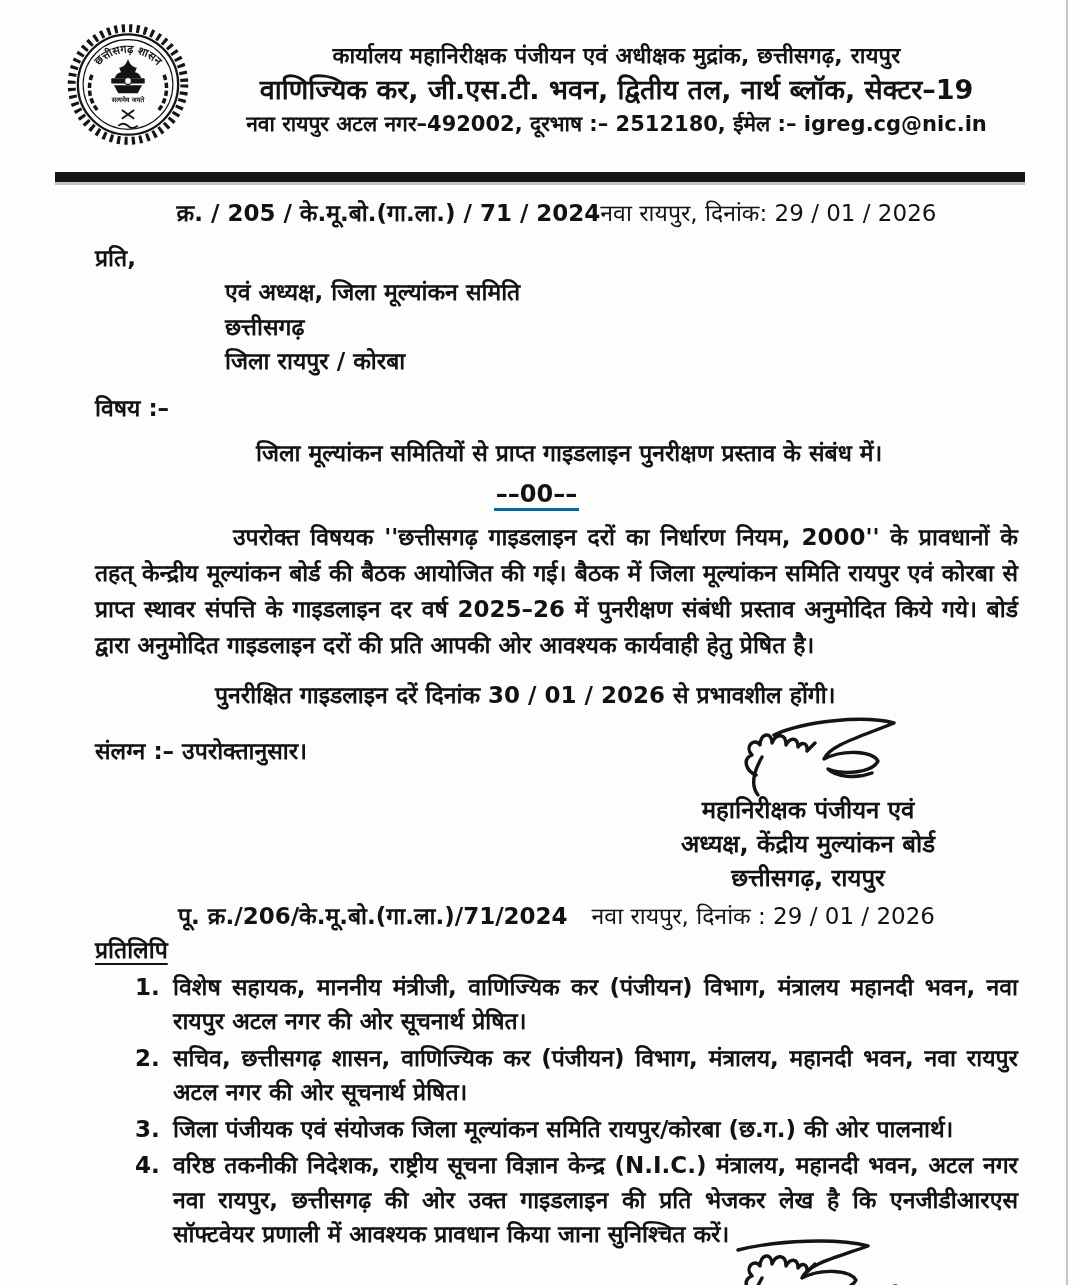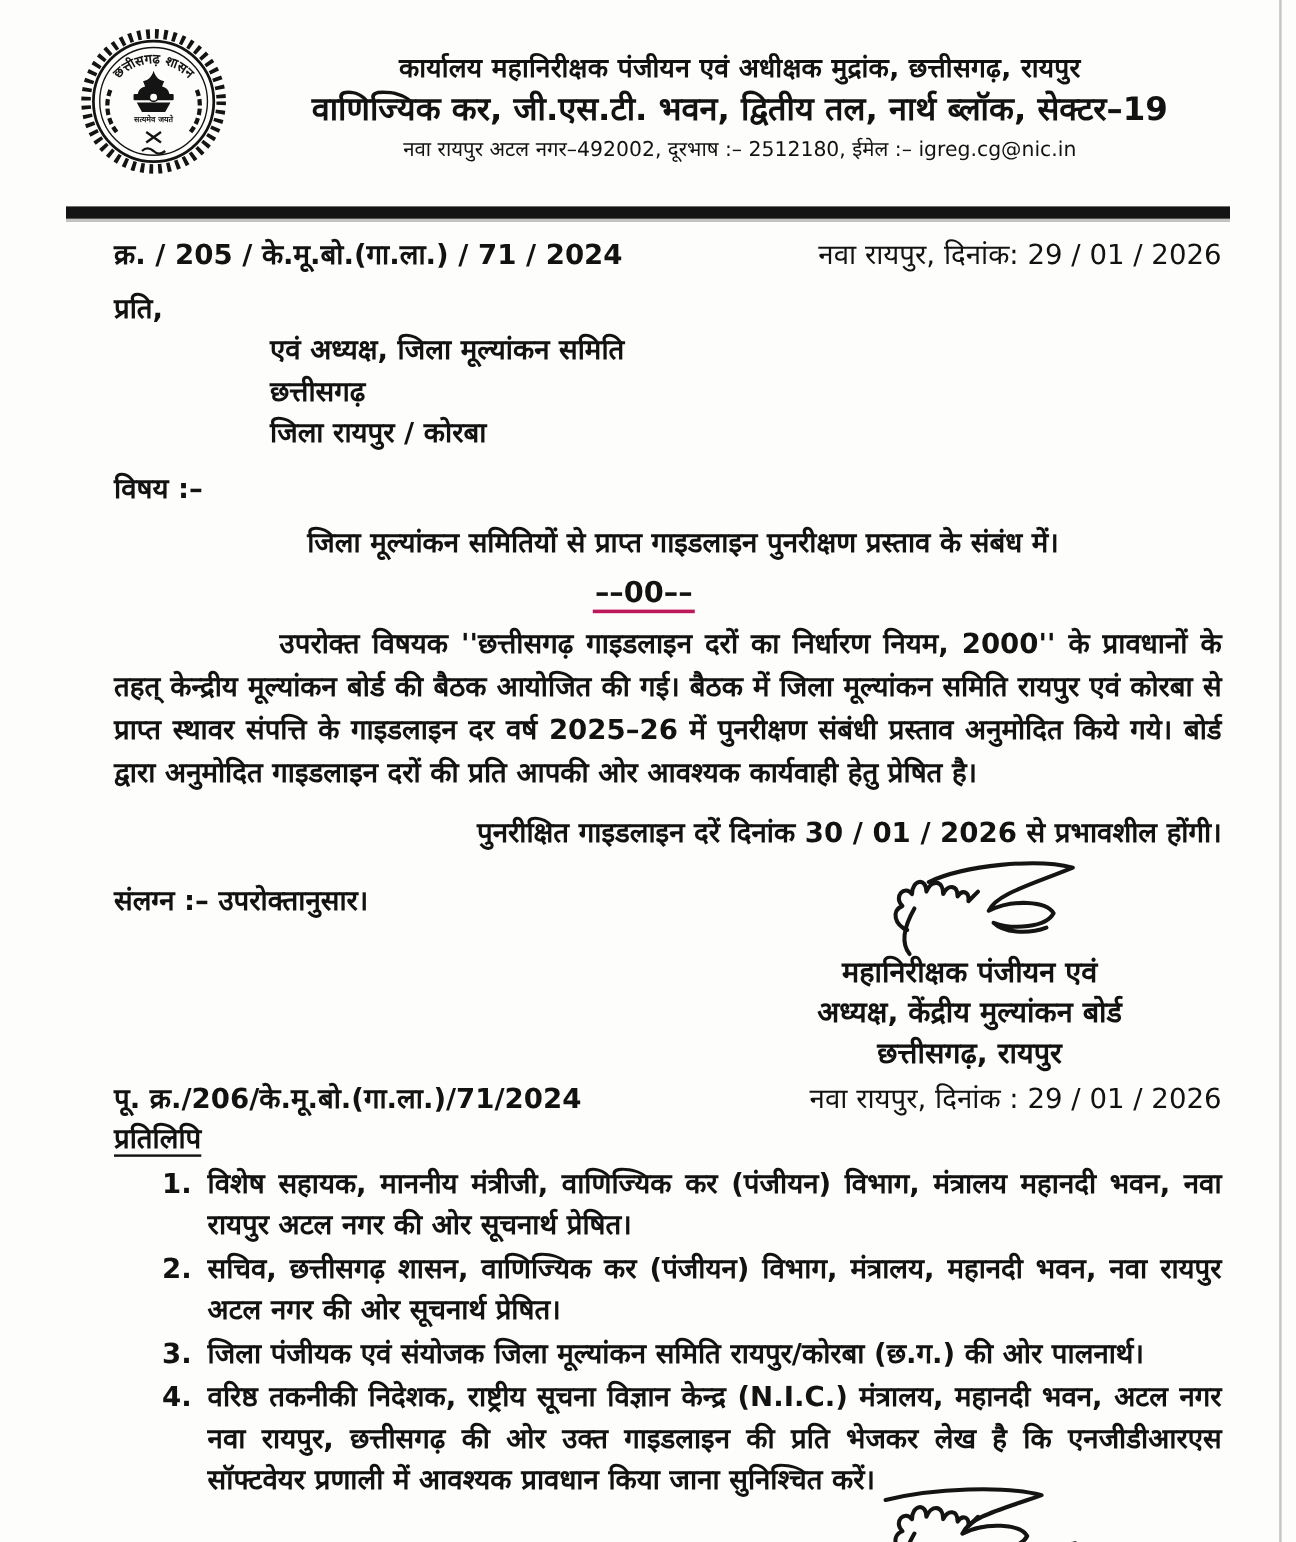--- a/index.html
+++ b/index.html
@@ -19,50 +19,50 @@
   }
   
   .header{
     display:flex;align-items:center;
     padding:18px 55px 6px 62px;gap:14px;
   }
   .emblem{flex:0 0 auto;}
   .head-text{flex:1;text-align:center;line-height:1.32;}
   .head-line1{font-size:22px;font-weight:800;letter-spacing:.2px;}
   .head-line2{font-size:27px;font-weight:800;margin-top:2px;}
-  .head-line3{font-size:17px;font-weight:400;margin-top:4px;}
+  .head-line3{font-size:21px;font-weight:700;margin-top:4px;}
   .rule{
     height:8px;background:#141414;margin:4px 55px 0 55px;
     border-bottom:2px solid #141414;box-shadow:0 3px 0 rgba(20,20,20,.25);
   }
   
   .content{
     padding:14px 62px 0 95px;
     font-size:23px;font-weight:600;line-height:1.5;
   }
-  .row-between{display:flex;justify-content:space-between;align-items:baseline;}
+  .row-between{display:flex;justify-content:center;align-items:baseline;}
   .ref-no{font-weight:700;}
   .place-date{font-weight:400;}
   .salutation{margin-top:10px;font-weight:700;}
   .addressee{margin-left:130px;line-height:1.5;}
   .addr-line{font-weight:700;}
   .subject-row{display:flex;margin-top:12px;gap:11px;}
   .subject-label{font-weight:800;flex:0 0 150px;}
   .subject-text{font-weight:800;flex:1;margin-top:45px;}
   .separator{
     text-align:center;font-weight:800;margin:6px 40px 0 0;
     font-size:24px;
   }
-  .separator span{border-bottom:3px solid #be185d;padding:0 2px;}
+  .separator span{border-bottom:3px solid #0369a1;padding:0 2px;}
   .para{
     margin-top:8px;text-align:justify;text-indent:138px;
     line-height:1.56;
   }
   .bold{font-weight:800;}
-  .effective{margin-top:14px;margin-left:120px;text-align:right;}
+  .effective{margin-top:14px;margin-left:120px;}
   .enclosure{margin-top:22px;font-weight:700;}
   
   .sign-block{
     width:400px;margin-left:auto;margin-right:10px;
     text-align:center;line-height:1.42;
   }
   .sign-block.first{margin-top:-58px;}
   .sign-block.second{margin-top:-16px;}
   .sig-svg{display:block;margin:0 auto -6px auto;}
   .sign-line{font-weight:800;font-size:24px;}

